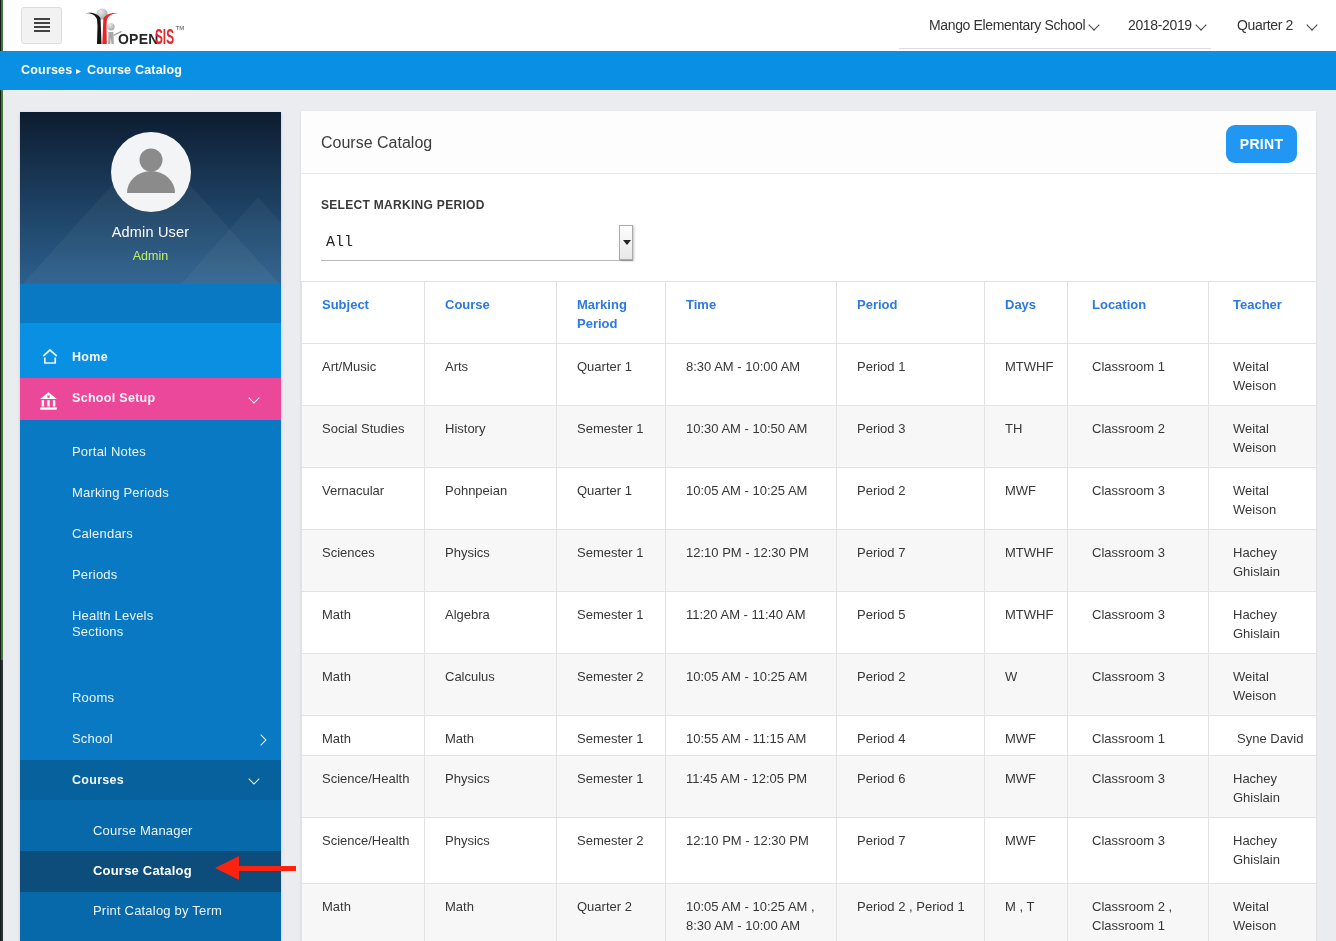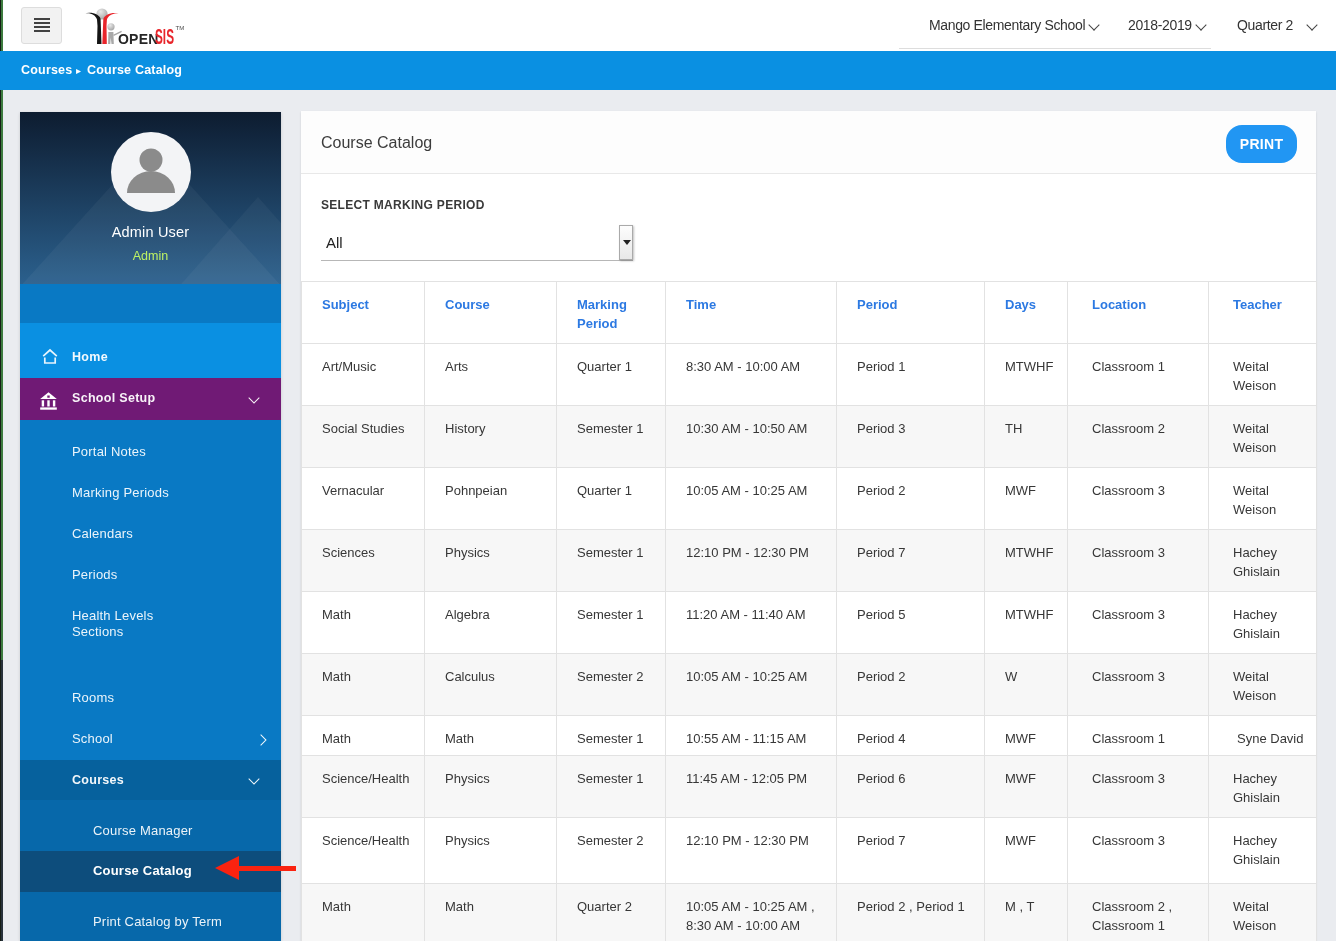--- a/index.html
+++ b/index.html
@@ -41,24 +41,24 @@
   .sub { position:absolute; font-size:13px; font-weight:500; letter-spacing:.2px; color:rgba(255,255,255,.92); }
 
   
   .arrow-shaft { position:absolute; left:239px; top:866px; width:57px; height:5px; background:#fa2310; }
   .arrow-head { position:absolute; left:215px; top:856px; width:0; height:0; border-top:12.5px solid transparent; border-bottom:12.5px solid transparent; border-right:24px solid #fa2310; }
 
   
   .card { position:absolute; left:301px; top:111px; width:1015px; height:830px; background:#fff; box-shadow:0 1px 2px rgba(0,0,0,.12); }
   .card-h { position:absolute; left:0; top:0; width:1015px; height:63px; background:#fdfdfd; border-bottom:1px solid #e8e8e8; }
   .card-h .title { position:absolute; left:20px; top:0; height:63px; line-height:63px; font-size:16px; color:#3c3c3c; }
-  .printbtn { position:absolute; right:19px; top:14px; width:71px; height:38px; background:#2196f3; border-radius:16px; color:#fff; font-size:14px; font-weight:bold; text-align:center; line-height:38px; letter-spacing:.3px; }
+  .printbtn { position:absolute; right:19px; top:14px; width:71px; height:38px; background:#2196f3; border-radius:9px; color:#fff; font-size:14px; font-weight:bold; text-align:center; line-height:38px; letter-spacing:.3px; }
   .smp { position:absolute; left:20px; top:87px; font-size:12px; font-weight:bold; color:#3a3a3a; letter-spacing:.3px; }
   .sel { position:absolute; left:20px; top:113px; width:312px; height:37px; border-bottom:1px solid #b7b7b7; }
-  .sel .v { position:absolute; left:5px; top:0; height:37px; line-height:37px; font-size:15px; color:#222; }
+  .sel .v { position:absolute; left:5px; top:0; height:37px; line-height:37px; font-size:15px; color:#222;font-family:Liberation Mono, monospace; }
   .stepper { position:absolute; right:0px; top:1px; width:14px; height:35px; background:linear-gradient(#fdfdfd,#e8e8e8); border:1px solid #aaa; box-shadow:1px 1px 2px rgba(0,0,0,.25); }
   .stepper:before { content:""; position:absolute; left:2.5px; top:14px; width:0; height:0; border-left:4px solid transparent; border-right:4px solid transparent; border-top:5px solid #222; }
 
   
   table { position:absolute; left:0; top:170px; width:1015px; border-collapse:collapse; table-layout:fixed; }
   th, td { border:1px solid #e2e2e2; vertical-align:top; padding:13px 8px 0 20px; font-size:13px; line-height:19px; text-align:left; }
   th { color:#2c79e2; font-weight:bold; height:62px; }
   td { color:#373737; height:62px; }
   th:nth-child(7), td:nth-child(7), th:nth-child(8), td:nth-child(8) { padding-left:24px; }
   tr.odd td { background:#fff; }
@@ -126,21 +126,21 @@
   <div class="prof-name">Admin User</div>
   <div class="prof-role">Admin</div>
 
   <div class="mi" style="top:211px; height:55px; background:#0a90e2;">
     <svg class="abs" style="left:21px; top:25px;" width="18" height="17" viewBox="0 0 18 17">
       <path d="M2.2,8.2 L9,2 L15.8,8.2 M3.8,9.5 L3.8,15 L14.2,15 L14.2,9.5" fill="none" stroke="rgba(255,255,255,.9)" stroke-width="1.7"></path>
     </svg>
     <span class="txt" style="left:52px; top:27px;">Home</span>
   </div>
 
-  <div class="mi" style="top:266px; height:42px; background:#701a75;">
+  <div class="mi" style="top:266px; height:42px; background:#ec4899;">
     <svg class="abs" style="left:20px; top:14px;" width="17" height="18" viewBox="0 0 17 18">
       <path fill-rule="evenodd" d="M8.5,0.3 L16.8,6.9 L0.2,6.9 Z M7.3,3.6 L9.7,3.6 L9.7,5.8 L7.3,5.8 Z" fill="#fff"></path>
       <rect x="1.7" y="8.3" width="2.4" height="6.2" fill="#fff"></rect>
       <rect x="7.3" y="8.3" width="2.4" height="6.2" fill="#fff"></rect>
       <rect x="12.9" y="8.3" width="2.4" height="6.2" fill="#fff"></rect>
       <rect x="0.2" y="15.4" width="16.6" height="2.3" fill="#fff"></rect>
     </svg>
     <span class="txt" style="left:52px; top:13px;">School Setup</span>
     <span class="wchev" style="left:230px; top:16px;"></span>
   </div>
@@ -158,21 +158,21 @@
   <div class="mi" style="top:648px; height:40px; background:#06619d;">
     <span class="txt" style="left:52px; top:13px;">Courses</span>
     <span class="wchev" style="left:230px; top:15px;"></span>
   </div>
 
   <div class="mi" style="top:688px; height:141px; background:#0768aa;"></div>
   <span class="sub" style="left:73px; top:711px; z-index:3;">Course Manager</span>
   <div class="mi" style="top:739px; height:41px; background:#0d4d7c;">
     <span class="sub" style="left:73px; top:12px; font-weight:bold; color:#fff;">Course Catalog</span>
   </div>
-  <span class="sub" style="left:73px; top:791px; z-index:3;margin-top:11px;">Print Catalog by Term</span>
+  <span class="sub" style="left:73px; top:791px; z-index:3;">Print Catalog by Term</span>
 </div>
 
 <div class="arrow-shaft"></div>
 <div class="arrow-head"></div>
 
 <div class="card">
   <div class="card-h">
     <span class="title">Course Catalog</span>
     <div class="printbtn">PRINT</div>
   </div>

